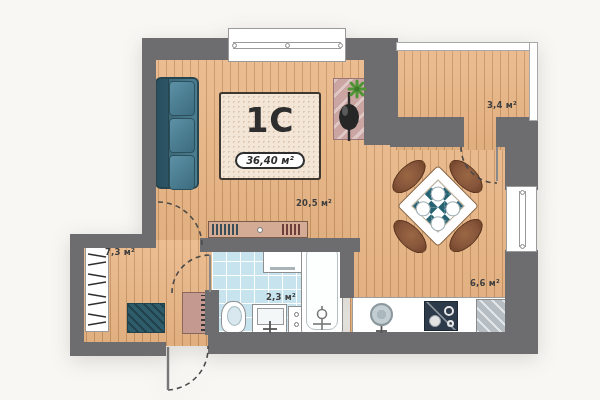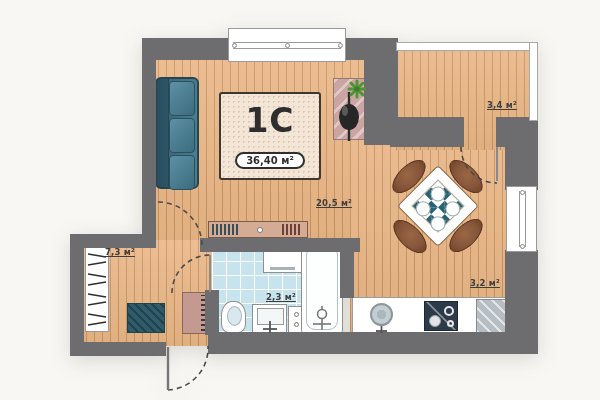--- a/index.html
+++ b/index.html
@@ -27,38 +27,38 @@
   }
   .wall{background:var(--wall,#6d6d6f);z-index:5;}
   .thinwall{background:#fff;border:1px solid #a8a8a8;box-sizing:border-box;z-index:5;}
   .window{background:#fff;border:1px solid #9a9a9a;box-sizing:border-box;z-index:6;}
   .wline{position:absolute;background:#9a9a9a;}
   .wdot{position:absolute;width:5px;height:5px;border:1px solid #8a8a8a;border-radius:50%;background:#fff;box-sizing:border-box;}
   
   .furn{z-index:4;box-sizing:border-box;}
   .label{
     z-index:7;color:var(--label,#3f3f3f);font-size:8.5px;font-weight:bold;
-    letter-spacing:.2px;white-space:nowrap;text-decoration:underline;
+    letter-spacing:.2px;white-space:nowrap;
   }
   
   .sofa{background:linear-gradient(90deg,var(--sofaDark,#35606f),var(--sofa,#4b7d92));
     border:2px solid #27454f;border-radius:6px;}
   .sofa .back{position:absolute;left:0;top:0;bottom:0;width:11px;background:rgba(20,50,65,.35);border-right:1px solid #27454f;}
   .sofa .cush{position:absolute;left:12px;right:2px;height:33px;background:linear-gradient(135deg,#5d91a5,#3c6c80);border:1px solid #2c4f5c;border-radius:4px;}
   
   .rug{
     background-color:var(--rug,#f3e6d6);
     background-image:radial-gradient(rgba(170,125,90,.28) 1px,transparent 1px);
     background-size:5px 5px;
     border:2.5px solid var(--rugBorder,#3f3831);border-radius:3px;
     display:flex;flex-direction:column;align-items:center;justify-content:center;gap:15px;
   }
   .unit-code{font-size:33px;font-weight:800;color:var(--ink,#2e2e2e);line-height:1;letter-spacing:1px;}
   .unit-pill{background:#fff;border:2px solid var(--ink,#2e2e2e);border-radius:999px;
-    padding:1px 9px;font-size:10px;font-weight:bold;color:var(--ink,#2e2e2e);}
+    padding:1px 9px;font-size:10px;font-weight:bold;color:var(--ink,#2e2e2e);font-style:italic;}
   
   .chair{background:radial-gradient(circle at 50% 40%,#9a6743,var(--chair,#85543a) 60%,#6a3f22);
     border:1px solid #55301a;border-radius:50%;}
   .table{background:#fff;border:1.5px solid #8a6a4a;border-radius:4px;}
   .cloth{position:absolute;inset:9px;background-color:#fff;border:1px solid #b8a88f;
     background-image:
       linear-gradient(45deg,var(--teal,#276273) 25%,transparent 25%),
       linear-gradient(-45deg,var(--teal,#276273) 25%,transparent 25%),
       linear-gradient(45deg,transparent 75%,var(--teal,#276273) 75%),
       linear-gradient(-45deg,transparent 75%,var(--teal,#276273) 75%);
@@ -200,22 +200,22 @@
     <div class="wdot" style="left:56px;top:14px;"></div>
     <div class="wdot" style="left:109px;top:14px;"></div>
   </div>
   <div class="abs window" style="left:506px;top:186px;width:31px;height:66px;">
     <div class="wline" style="top:4px;bottom:4px;left:12px;width:1px;"></div>
     <div class="wline" style="top:4px;bottom:4px;left:18px;width:1px;"></div>
     <div class="wdot" style="left:13px;top:3px;"></div>
     <div class="wdot" style="left:13px;top:57px;"></div>
   </div>
 
-  <span class="abs label" style="left:296px;top:198px;margin-left:20px;">20,5 м²</span>
-  <span class="abs label" style="left:470px;top:278px;">3,2 м²</span>
+  <span class="abs label" style="left:296px;top:198px;">20,5 м²</span>
+  <span class="abs label" style="left:470px;top:278px;">6,6 м²</span>
   <span class="abs label" style="left:266px;top:292px;">2,3 м²</span>
   <span class="abs label" style="left:105px;top:247px;">7,3 м²</span>
   <span class="abs label" style="left:487px;top:100px;">3,4 м²</span>
 
   <svg class="overlay" width="600" height="400" viewBox="0 0 600 400">
 
     <path d="M158 202 A44 44 0 0 1 202 246" fill="none" stroke="#4a4a4a" stroke-width="1.6" stroke-dasharray="5 4"></path>
     <path d="M172 293 A38 38 0 0 1 210 255" fill="none" stroke="#4a4a4a" stroke-width="1.6" stroke-dasharray="5 4"></path>
     <line x1="210" y1="255" x2="210" y2="292" stroke="#8a8a8a" stroke-width="2"></line>
     <path d="M461 147 A36 36 0 0 0 497 183" fill="none" stroke="#4a4a4a" stroke-width="1.6" stroke-dasharray="5 4"></path>

